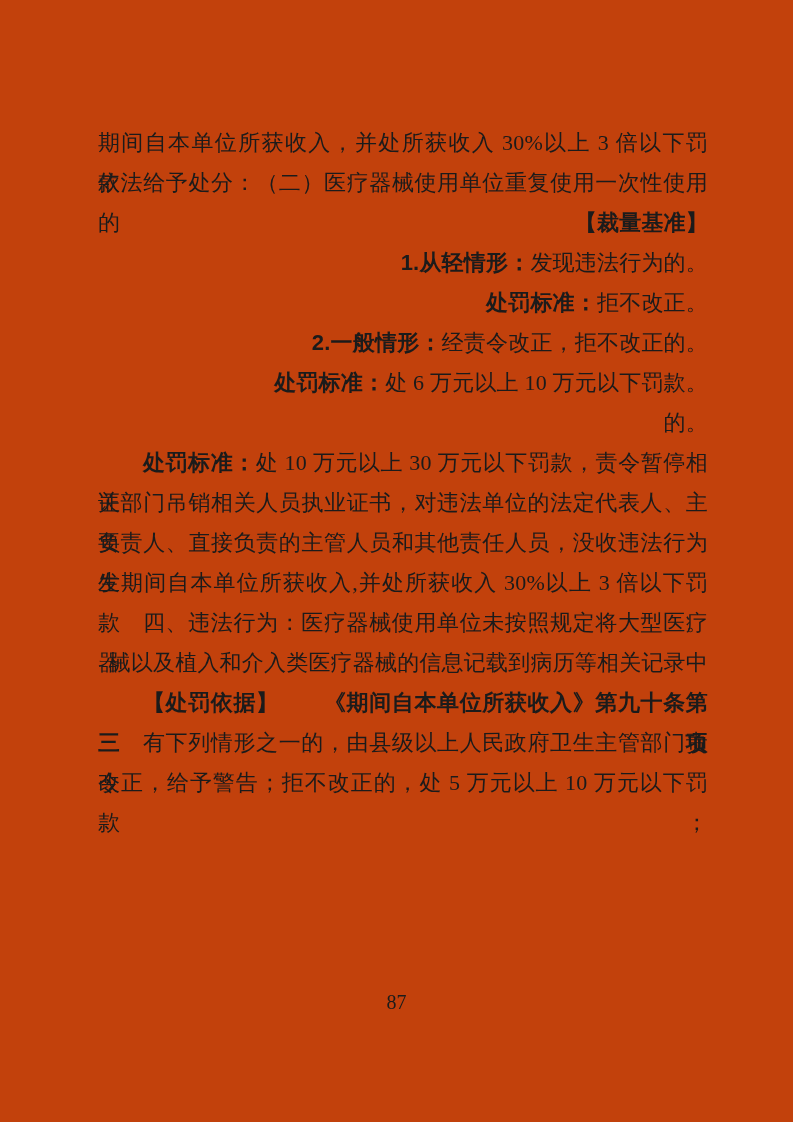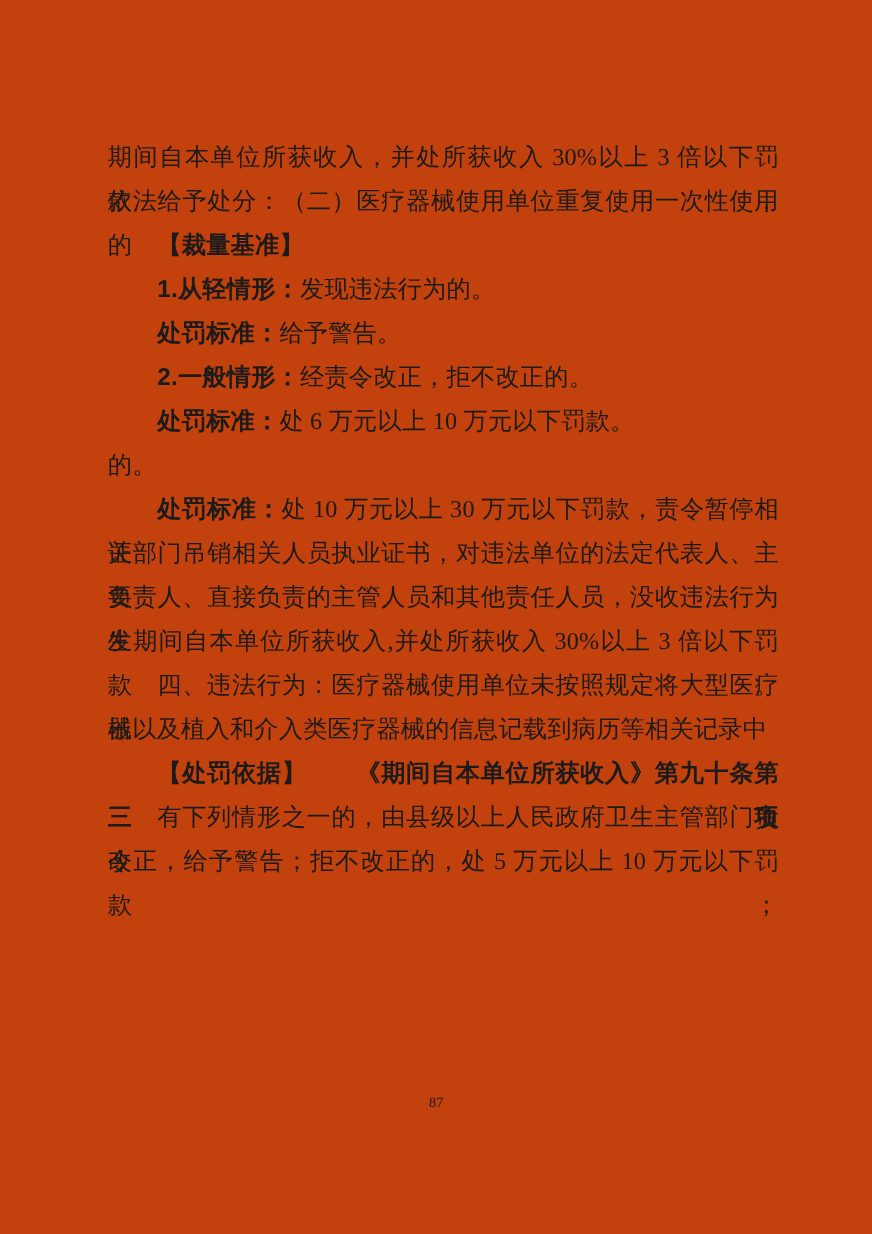--- a/index.html
+++ b/index.html
@@ -20,59 +20,59 @@
     position: absolute;
     left: 98px;
     top: 123px;
     width: 610px;
   }
   .line {
     display: block;
     height: 40px;
     line-height: 40px;
     font-size: 22px;
-    text-align: left;
+    text-align: right;
     letter-spacing: 0.2px;
   }
   .line.j {
     text-align: justify;
     text-align-last: justify;
   }
   .line.ind {
     text-indent: 45px;
   }
   .b {
     font-weight: 700;
     font-family: "Liberation Sans", "DejaVu Sans", sans-serif;
   }
   .page-number {
     position: absolute;
     top: 992px;
     left: 0;
     width: 100%;
     text-align: center;
-    font-size: 13px;
+    font-size: 20px;
     line-height: 20px;
     color: #1b1b1b;
     font-family: "Liberation Serif", "DejaVu Serif", serif;
   }
 </style>
 </head>
 <body>
 
 <div class="page">
   <div class="content">
 
     <div class="line j"><span>期间自本单位所获收入，并处所获收入 30%以上 3 倍以下罚款，</span></div>
     <div class="line j"><span>依法给予处分：（二）医疗器械使用单位重复使用一次性使用的</span></div>
 
     <div class="line ind"><span class="b">【裁量基准】</span></div>
 
     <div class="line ind"><span class="b">1.从轻情形：</span><span>发现违法行为的。</span></div>
-    <div class="line ind"><span class="b">处罚标准：</span><span>给予警告。</span></div>
+    <div class="line ind"><span class="b">处罚标准：</span><span>拒不改正。</span></div>
     <div class="line ind"><span class="b">2.一般情形：</span><span>经责令改正，拒不改正的。</span></div>
     <div class="line ind"><span class="b">处罚标准：</span><span>处 6 万元以上 10 万元以下罚款。</span></div>
 
     <div class="line"><span>的。</span></div>
 
     <div class="line ind j"><span class="b">处罚标准：</span><span>处 10 万元以上 30 万元以下罚款，责令暂停相关</span></div>
     <div class="line j"><span>证部门吊销相关人员执业证书，对违法单位的法定代表人、主要</span></div>
     <div class="line j"><span>负责人、直接负责的主管人员和其他责任人员，没收违法行为发</span></div>
     <div class="line j"><span>生期间自本单位所获收入,并处所获收入 30%以上 3 倍以下罚款。</span></div>
 

